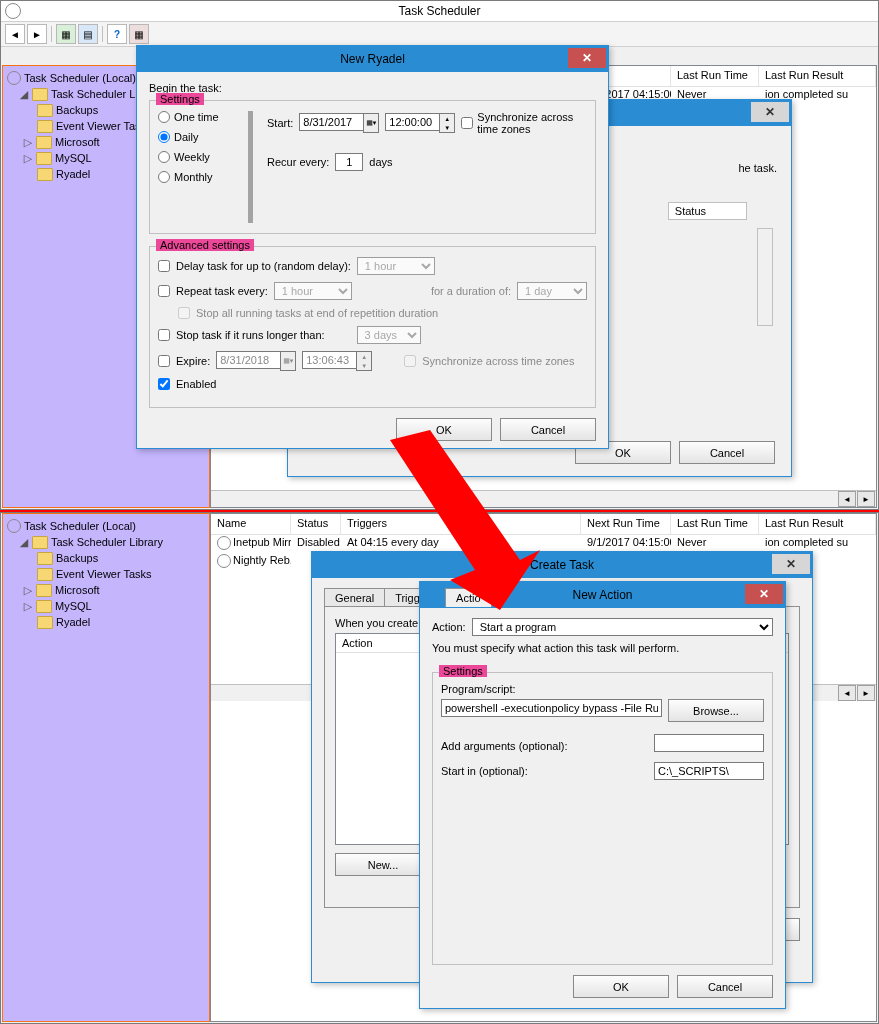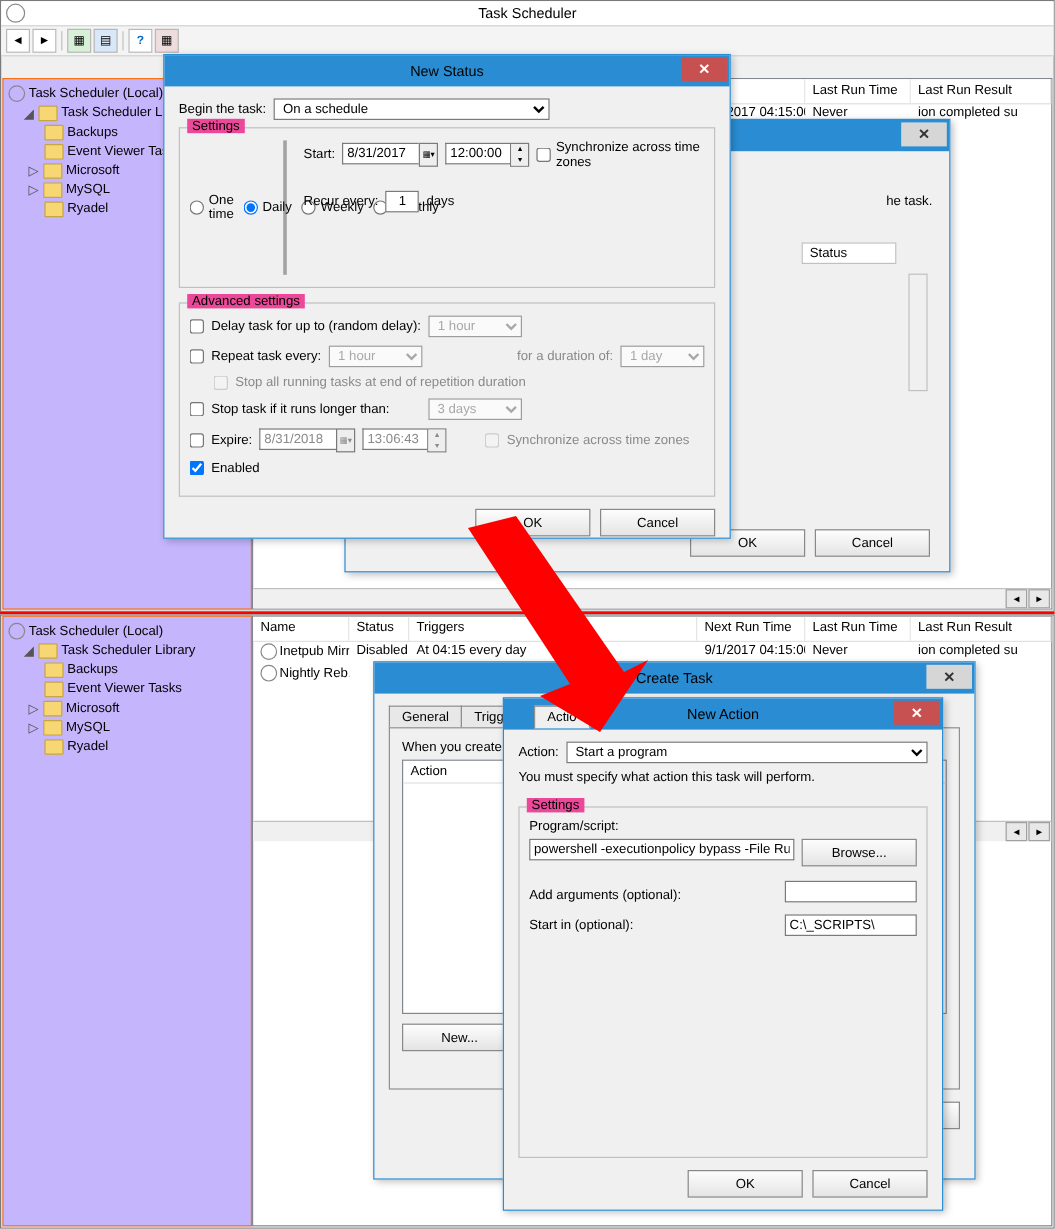--- a/index.html
+++ b/index.html
@@ -32,21 +32,21 @@
 .c-name{width:80px}.c-status{width:50px}.c-trig{width:240px}.c-next{width:90px}.c-last{width:88px}.c-result{flex:1}
 .dlg{position:absolute;background:#f0f0f0;border:1px solid #2a8dd4;box-shadow:2px 2px 6px rgba(0,0,0,.25)}
 .dlg-title{height:26px;background:#2a8dd4;color:#000;display:flex;align-items:center;justify-content:center;font-size:12px;position:relative}
 .dlg-close{position:absolute;right:2px;top:2px;width:38px;height:20px;background:#c75050;color:#fff;display:flex;align-items:center;justify-content:center;font-weight:bold;font-size:12px}
 .dlg-close.gray{background:#d6d6d6;color:#333}
 .dlg-body{padding:10px 12px;font-size:11px}
 .lbl{display:inline-block}
 select,input[type=text]{font-size:11px;border:1px solid #7a7a7a;background:#fff;height:18px;box-sizing:border-box;padding:0 3px}
 .grp{border:1px solid #c0c0c0;margin-top:6px;padding:10px 8px 10px 8px;position:relative}
 .grp-title{position:absolute;left:6px;top:-8px;background:#ec4899;padding:0 4px}
-.radio-col{display:flex;flex-direction:row;gap:8px;border-right:3px solid #a3a3a3;width:78px}
+.radio-col{display:flex;flex-direction:column;gap:8px;padding-right:12px;border-right:5px solid #a3a3a3;width:78px}
 .radio-row{display:flex;align-items:center;gap:4px}
 input[type=radio],input[type=checkbox]{margin:0;width:12px;height:12px}
 .adv-row{display:flex;align-items:center;gap:6px;margin-bottom:7px}
 .btn{min-width:70px;height:21px;border:1px solid #888;background:linear-gradient(#fdfdfd,#e4e4e4);font-size:11px;display:inline-flex;align-items:center;justify-content:center;padding:0 12px}
 .btnrow{display:flex;gap:8px;justify-content:flex-end;margin-top:10px}
 .disabled{color:#8a8a8a}
 .spin{display:inline-flex}
 .spin input{border-right:none}
 .spin .sp{width:14px;height:18px;border:1px solid #7a7a7a;display:flex;flex-direction:column}
 .spin .sp div{flex:1;display:flex;align-items:center;justify-content:center;font-size:6px;background:#eee}
@@ -147,27 +147,26 @@
       <div style="position:absolute;right:18px;top:128px;width:14px;height:96px;border:1px solid #c0c0c0;background:#f0f0f0"></div>
       <div class="btnrow" style="position:absolute;right:16px;bottom:12px">
         <div class="btn">OK</div>
         <div class="btn">Cancel</div>
       </div>
     </div>
   </div>
 
   <div class="dlg" style="left:135px;top:44px;width:471px;height:402px">
     <div class="dlg-title">
-      <span>New Status</span>
+      <span>New Ryadel</span>
       <div class="dlg-close">✕</div>
     </div>
     <div class="dlg-body">
-      <div style="display:flex;align-items:center;gap:6px">
+      <div style="display:flex;align-items:center;gap:22px">
         <span class="lbl">Begin the task:</span>
-        <select style="width:230px"><option>On a schedule</option></select>
       </div>
 
       <div class="grp" style="height:112px">
         <span class="grp-title">Settings</span>
         <div style="display:flex;gap:14px;height:100%">
           <div class="radio-col">
             <label class="radio-row">
                   <input type="radio" name="f1" style="">
                   <span>One time</span>
                 </label>
@@ -228,21 +227,21 @@
               <select class="disabled" disabled="" style="width:70px"><option>1 day</option></select>
             </div>
         <div class="adv-row" style="padding-left:20px">
               <input type="checkbox" disabled="" style="">
               <span class="disabled">Stop all running tasks at end of repetition duration</span>
             </div>
         <div class="adv-row">
               <input type="checkbox" style="">
               <span>Stop task if it runs longer than:</span>
               <span style="width:20px"></span>
-              <select class="disabled" disabled="" style="width:78px"><option>3 days</option></select>
+              <select class="disabled" disabled="" style="width:64px"><option>3 days</option></select>
             </div>
         <div class="adv-row">
               <input type="checkbox" style="">
               <span>Expire:</span>
           <span class="date-box disabled">
                 <input type="text" disabled="" style="width: 64px; color: rgb(138, 138, 138);" value="8/31/2018">
                 <span class="dd">▦▾</span>
               </span>
           <span class="spin disabled">
                 <input type="text" disabled="" style="width: 54px; color: rgb(138, 138, 138);" value="13:06:43">

